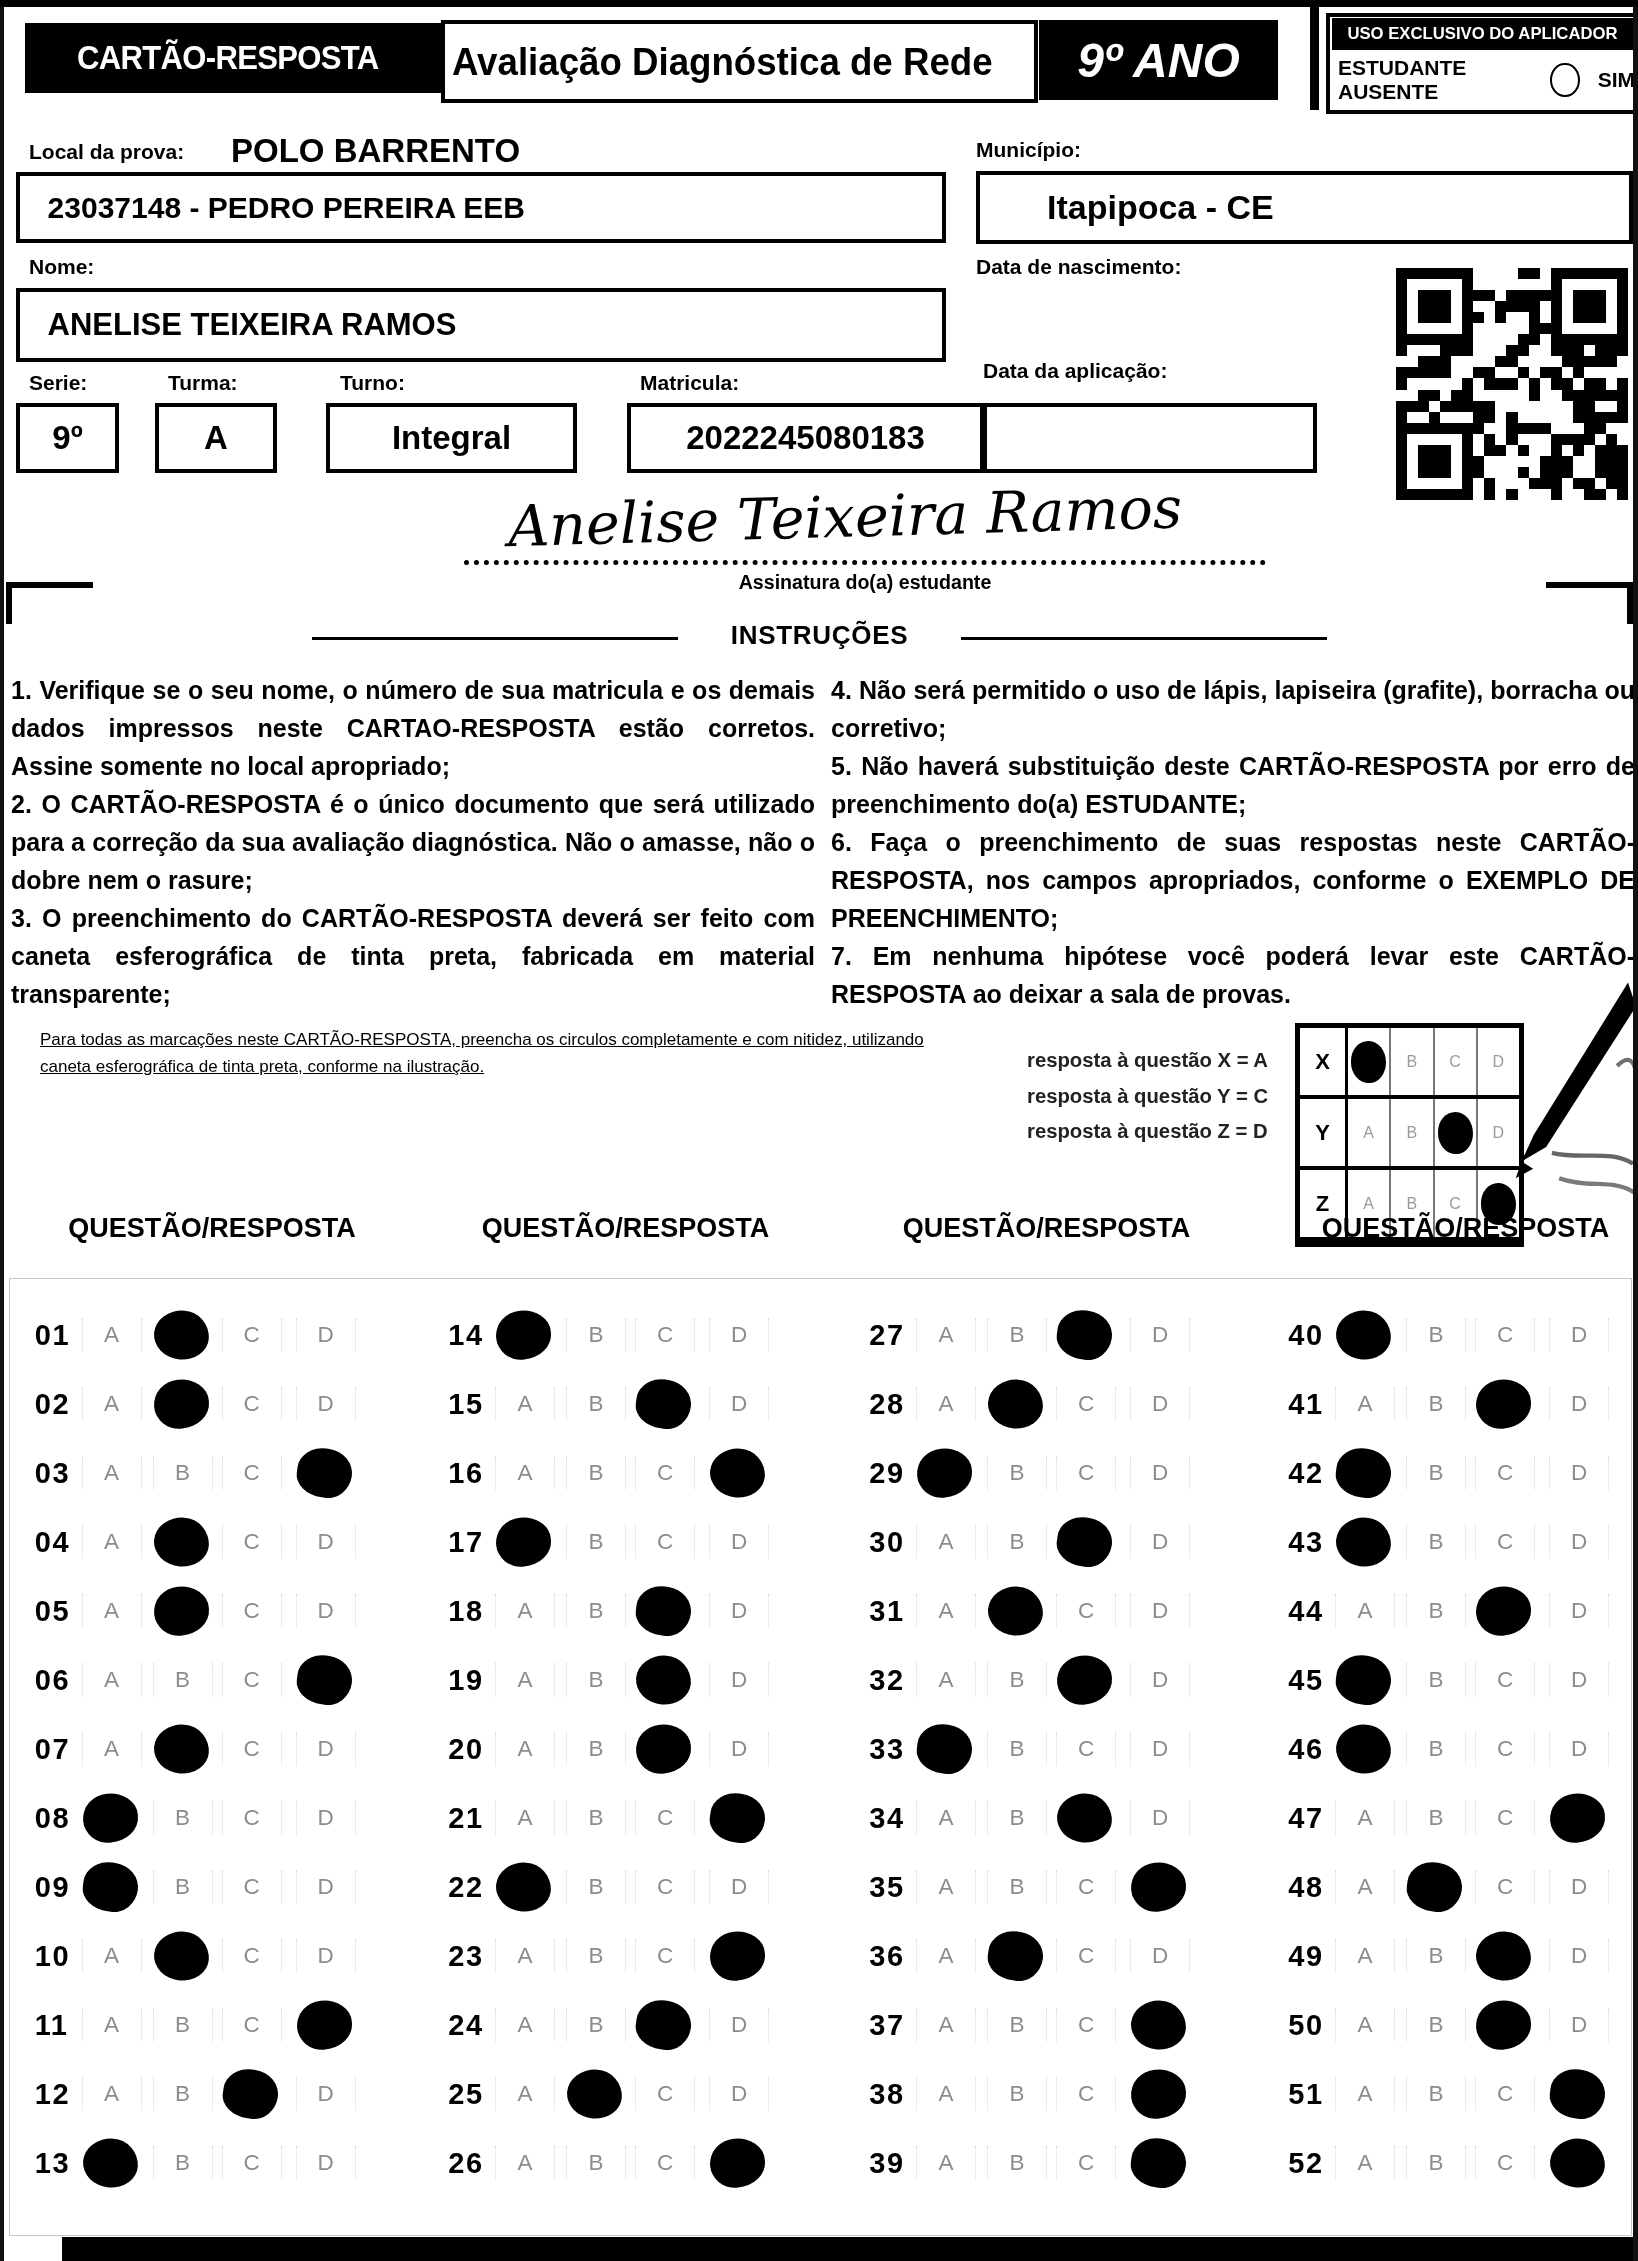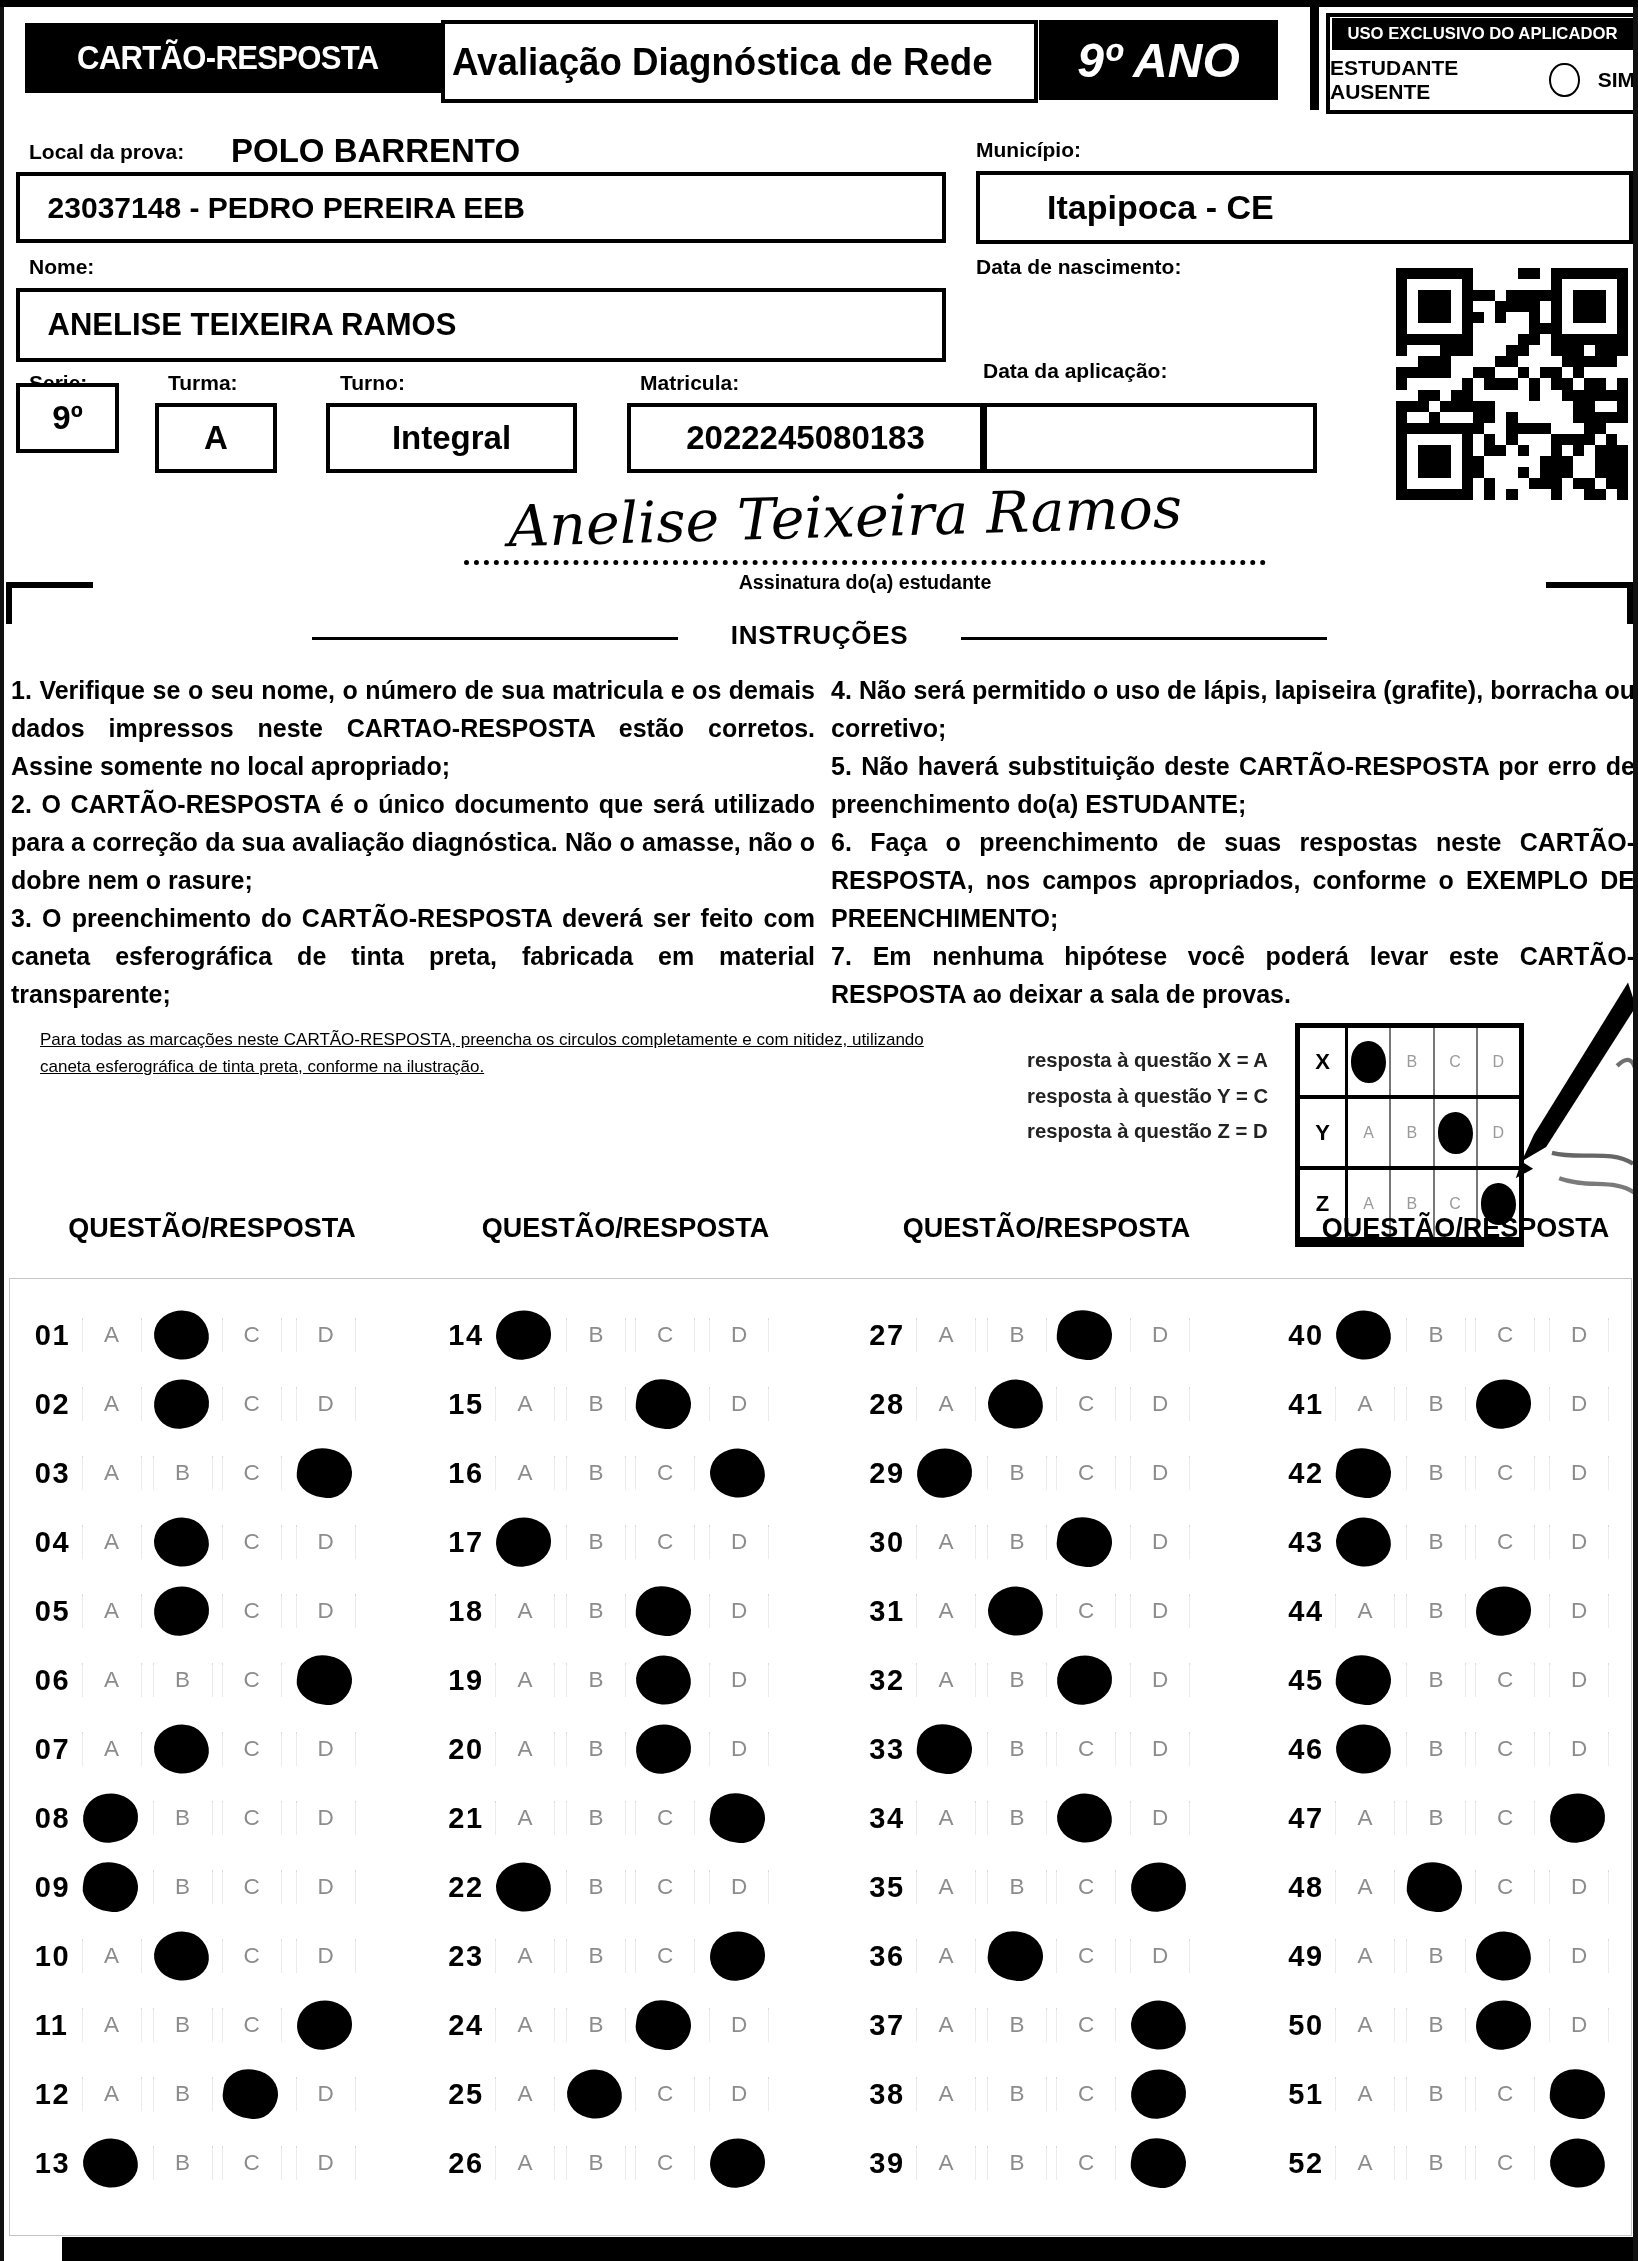--- a/index.html
+++ b/index.html
@@ -14,21 +14,21 @@
   .condensed{transform:scaleX(.94);transform-origin:left center;}
 
   
   #hdr-card{left:25.4px;top:16px;width:424px;height:70px;font-size:33px;font-weight:bold;letter-spacing:-0.7px;}
   #hdr-title{left:441px;top:13px;width:589px;height:75px;justify-content:center;font-size:39px;font-weight:bold;}
   #hdr-ano{left:1039px;top:13px;width:239px;height:80px;font-size:48px;font-weight:bold;font-style:italic;}
   #hdr-div{left:1310px;top:0;width:8.7px;height:103px;background:#000;}
   #uso-box{left:1326px;top:5.8px;width:305px;height:93px;border:4.4px solid #000;background:#fff;}
   #uso-title{height:32px;margin:1.5px;background:#000;color:#fff;display:flex;align-items:center;justify-content:center;
              font-size:16.7px;font-weight:bold;}
-  #uso-row{display:flex;align-items:center;justify-content:center;gap:18px;margin-top:5.8px;}
+  #uso-row{display:flex;align-items:center;justify-content:center;gap:18px;margin-top:5.8px;margin-left:8px;}
   #uso-row .t{font-size:21px;font-weight:bold;}
   .circle{width:30.5px;height:30.5px;border:2.9px solid #000;border-radius:50%;display:inline-block;}
 
   
   .fieldlbl{position:absolute;font-weight:bold;font-size:21px;}
   .bigval{font-weight:bold;font-size:32px;}
   .fbox{position:absolute;border:4.4px solid #000;background:#fff;display:flex;align-items:center;box-sizing:border-box;}
 
   
   #sig-text{left:508px;top:475px;width:798px;font-size:57px;font-style:italic;transform:rotate(-1.6deg);
@@ -270,21 +270,21 @@
       <rect x="20" y="19" width="1" height="1" fill="#000"></rect>
       <rect x="8" y="20" width="1" height="1" fill="#000"></rect>
       <rect x="10" y="20" width="1" height="1" fill="#000"></rect>
       <rect x="14" y="20" width="1" height="1" fill="#000"></rect>
       <rect x="17" y="20" width="1" height="1" fill="#000"></rect>
       <rect x="18" y="20" width="1" height="1" fill="#000"></rect>
       <rect x="20" y="20" width="1" height="1" fill="#000"></rect>
     </svg>
 
   <div class="fieldlbl" style="left:29px;top:364px;">Serie:</div>
-  <div class="fbox" style="left:16px;top:376px;width:103px;height:70px;justify-content:center;">
+  <div class="fbox" style="left:16px;top:396px;width:103px;height:70px;justify-content:center;">
     <span class="bigval" style="font-size:33px;">9º</span>
   </div>
   <div class="fieldlbl" style="left:168px;top:364px;">Turma:</div>
   <div class="fbox" style="left:155px;top:396px;width:122px;height:70px;justify-content:center;">
     <span class="bigval" style="font-size:33px;">A</span>
   </div>
   <div class="fieldlbl" style="left:340px;top:364px;">Turno:</div>
   <div class="fbox" style="left:326px;top:396px;width:251px;height:70px;justify-content:center;">
     <span class="bigval" style="font-size:33px;text-align:right;">Integral</span>
   </div>

